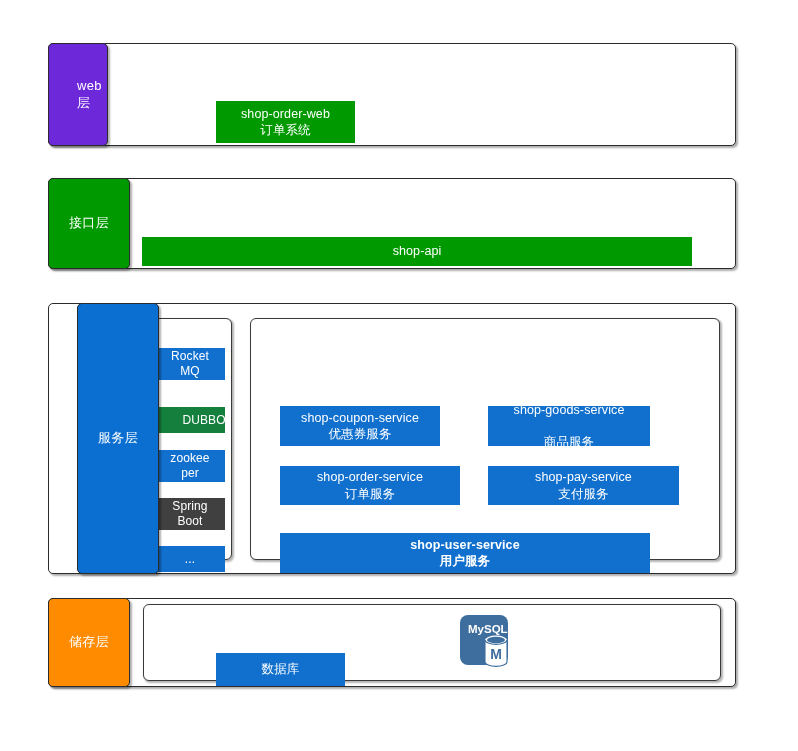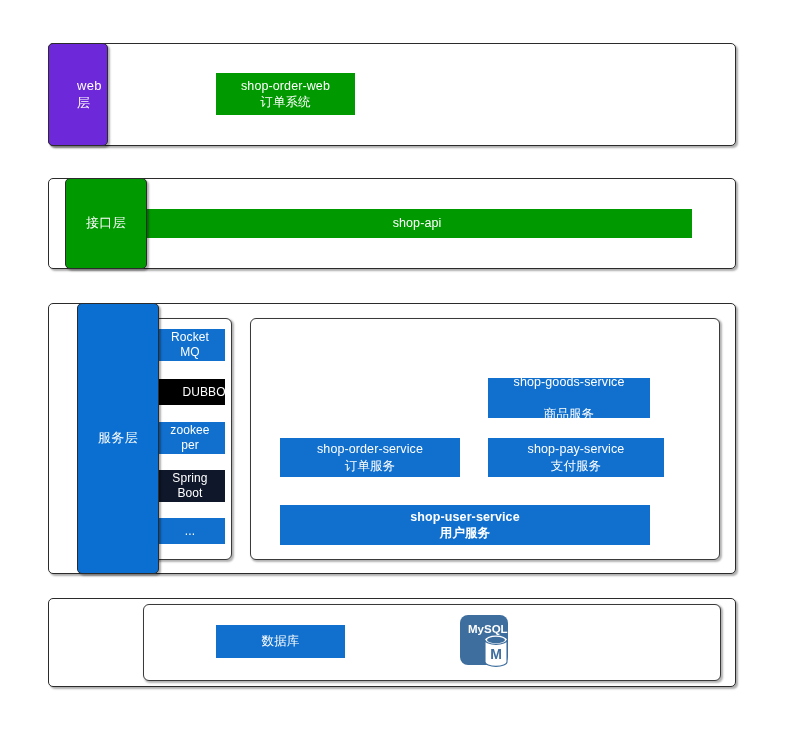--- a/index.html
+++ b/index.html
@@ -60,20 +60,21 @@
     box-sizing: border-box;
     display: flex;
     flex-direction: column;
     align-items: center;
     justify-content: center;
     color: #ffffff;
     text-align: center;
     font-size: 12.5px;
     line-height: 1.3;
     letter-spacing: .1px;
+    margin-top: 28px;
   }
   .node .l1 { display: block; white-space: nowrap; }
   .node .l2 { display: block; white-space: nowrap; }
   .node.small { font-size: 12px; line-height: 1.22; }
 
   
   .mysql-logo {
     position: absolute;
     box-sizing: border-box;
   }
@@ -91,84 +92,91 @@
   </div>
 
   <div class="node" style="left:216px; top:73px; width:139px; height:42px; background:#009900;">
     <span class="l1">shop-order-web</span>
     <span class="l2">订单系统</span>
   </div>
 
 
   <div class="layer" style="left:48px; top:178px; width:688px; height:91px;"></div>
 
-  <div class="layer-label" style="left:48px; top:178px; width:82px; height:91px; background:#009900;margin-left:17px;">
+  <div class="layer-label" style="left:48px; top:178px; width:82px; height:91px; background:#009900;">
     <span>接口层</span>
   </div>
 
   <div class="node" style="left:142px; top:209px; width:550px; height:29px; background:#009900;">
     <span class="l1">shop-api</span>
   </div>
 
   <div class="layer" style="left:48px; top:303px; width:688px; height:271px;"></div>
 
   <div class="layer-label" style="left:48px; top:303px; width:82px; height:271px; background:#0B6FD1;margin-left:29px;">
     <span>服务层</span>
   </div>
 
   <div class="panel" style="left:148px; top:318px; width:84px; height:242px;"></div>
 
-  <div class="node small" style="left:155px; top:329px; width:70px; height:32px; background:#1170CE;">
+  <div class="node small" style="left:155px; top:320px; width:70px; height:32px; background:#1170CE;">
     <span class="l1">Rocket</span>
     <span class="l2">MQ</span>
   </div>
 
-  <div class="node small" style="left:155px; top:379px; width:70px; height:26px; background:#000000;padding-left:28px;">
+  <div class="node small" style="left:155px; top:379px; width:70px; height:26px; background:#15803d;padding-left:28px;">
     <span class="l1">DUBBO</span>
   </div>
 
   <div class="node small" style="left:155px; top:422px; width:70px; height:32px; background:#1170CE;">
     <span class="l1">zookee</span>
     <span class="l2">per</span>
   </div>
 
-  <div class="node small" style="left:155px; top:470px; width:70px; height:32px; background:#0f172a;">
+  <div class="node small" style="left:155px; top:470px; width:70px; height:32px; background:#404040;">
     <span class="l1">Spring</span>
     <span class="l2">Boot</span>
   </div>
 
   <div class="node small" style="left:155px; top:518px; width:70px; height:26px; background:#1170CE;">
     <span class="l1">...</span>
   </div>
 
   <div class="panel" style="left:250px; top:318px; width:470px; height:242px;"></div>
 
+  <div class="node" style="left:280px; top:378px; width:160px; height:40px; background:#1170CE;">
+    <span class="l1">shop-coupon-service</span>
+    <span class="l2">优惠券服务</span>
+  </div>
 
   <div class="node" style="left:488px; top:378px; width:162px; height:40px; background:#1170CE;gap:16px;">
     <span class="l1">shop-goods-service</span>
     <span class="l2">商品服务</span>
   </div>
 
   <div class="node" style="left:280px; top:438px; width:180px; height:39px; background:#1170CE;">
     <span class="l1">shop-order-service</span>
     <span class="l2">订单服务</span>
   </div>
 
-  <div class="node" style="left:488px; top:438px; width:176px; height:39px; background:#1170CE;">
+  <div class="node" style="left:488px; top:438px; width:191px; height:39px; background:#1170CE;">
     <span class="l1">shop-pay-service</span>
     <span class="l2">支付服务</span>
   </div>
 
   <div class="node" style="left:280px; top:505px; width:370px; height:40px; background:#1170CE;font-weight:bold;">
     <span class="l1">shop-user-service</span>
     <span class="l2">用户服务</span>
   </div>
 
   <div class="layer" style="left:48px; top:598px; width:688px; height:89px;"></div>
 
+  <div class="layer-label" style="left:48px; top:598px; width:82px; height:89px; background:#FF8C00;">
+    <span>储存层</span>
+  </div>
 
   <div class="panel" style="left:143px; top:604px; width:578px; height:77px;"></div>
 
   <div class="node" style="left:216px; top:625px; width:129px; height:33px; background:#1170CE;">
     <span class="l1">数据库</span>
   </div>
 
   <div class="mysql-logo" style="left:459px; top:614px; width:53px; height:55px;">
     <svg width="53" height="55" viewBox="0 0 53 55" xmlns="http://www.w3.org/2000/svg">
 

